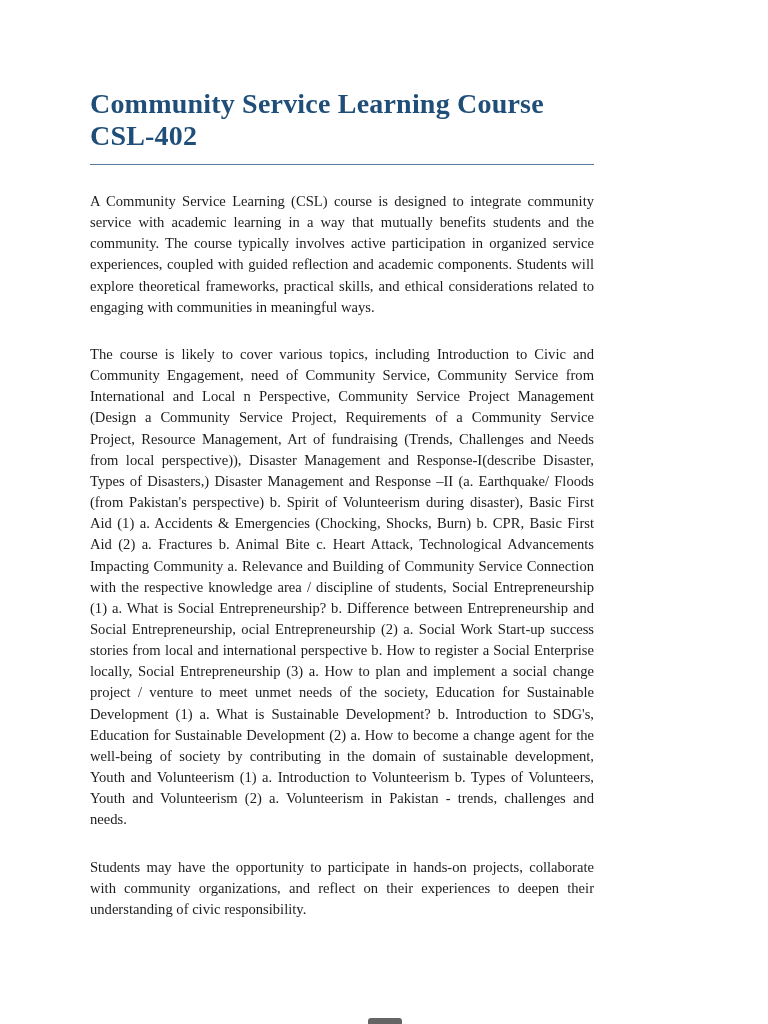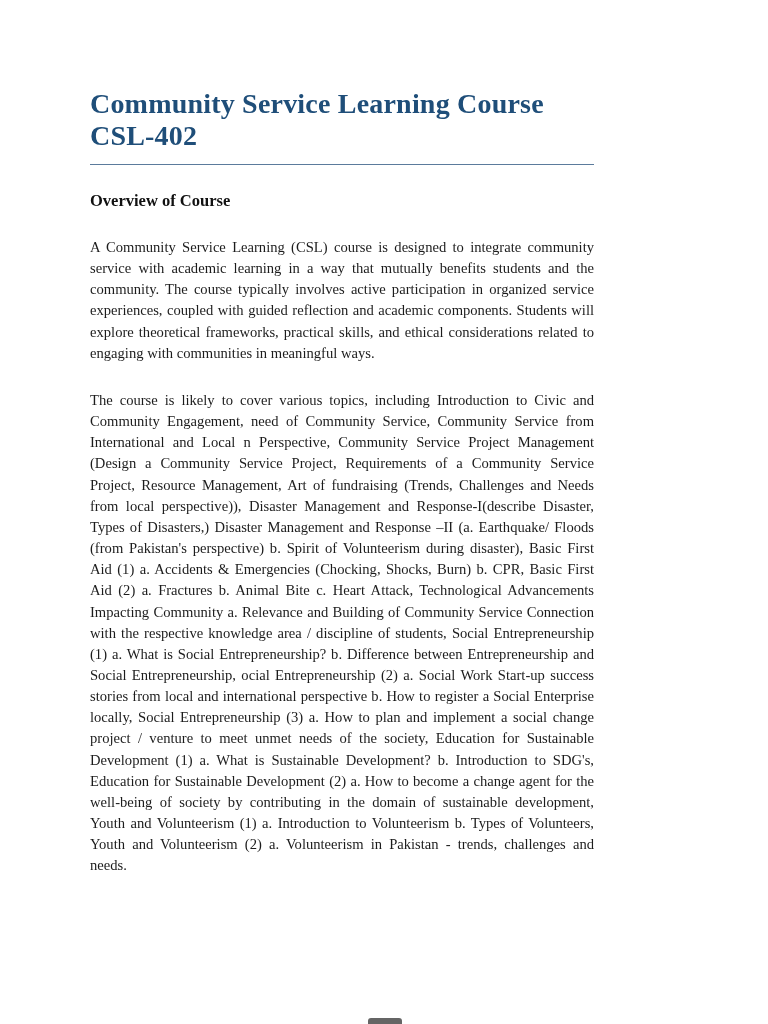--- a/index.html
+++ b/index.html
@@ -60,23 +60,23 @@
   }
 </style>
 </head>
 <body>
 
 <div class="page">
   <div class="content">
 
     <h1 class="doc-title">Community Service Learning Course CSL-402</h1>
 
-    <h2 class="section-heading">Overview of Course</h2>
 
     <p class="body-paragraph">A Community Service Learning (CSL) course is designed to integrate community service with academic learning in a way that mutually benefits students and the community. The course typically involves active participation in organized service experiences, coupled with guided reflection and academic components. Students will explore theoretical frameworks, practical skills, and ethical considerations related to engaging with communities in meaningful ways.</p>
 
     <p class="body-paragraph">The course is likely to cover various topics, including Introduction to Civic and Community Engagement,  need of Community Service, Community Service from International and Local n Perspective, Community Service Project Management (Design a Community Service Project, Requirements of a Community Service Project, Resource Management, Art of fundraising (Trends, Challenges and Needs from local perspective)), Disaster Management and Response-I(describe Disaster, Types of Disasters,) Disaster Management and Response –II (a. Earthquake/ Floods (from Pakistan's perspective) b. Spirit of Volunteerism during disaster), Basic First Aid (1) a. Accidents &amp; Emergencies (Chocking, Shocks, Burn) b. CPR,  Basic First Aid (2) a. Fractures b. Animal Bite c. Heart Attack, Technological Advancements Impacting Community a. Relevance and Building of Community Service Connection with the respective knowledge area / discipline of students, Social Entrepreneurship (1) a. What is Social Entrepreneurship? b. Difference between Entrepreneurship and Social Entrepreneurship, ocial Entrepreneurship (2) a. Social Work Start-up success stories from local and international perspective b. How to register a Social Enterprise locally, Social Entrepreneurship (3) a. How to plan and implement a social change project / venture to meet unmet needs of the society, Education for Sustainable Development (1) a. What is Sustainable Development? b. Introduction to SDG's, Education for Sustainable Development (2) a. How to become a change agent for the well-being of society by contributing in the domain of sustainable development, Youth and Volunteerism (1) a. Introduction to Volunteerism b. Types of Volunteers, Youth and Volunteerism (2) a. Volunteerism in Pakistan - trends, challenges and needs.</p>
 
+    <p class="body-paragraph">Students may have the opportunity to participate in hands-on projects, collaborate with community organizations, and reflect on their experiences to deepen their understanding of civic responsibility.</p>
 
   </div>
 
   <div class="bottom-fragment"></div>
 </div>
 
 </body></html>

